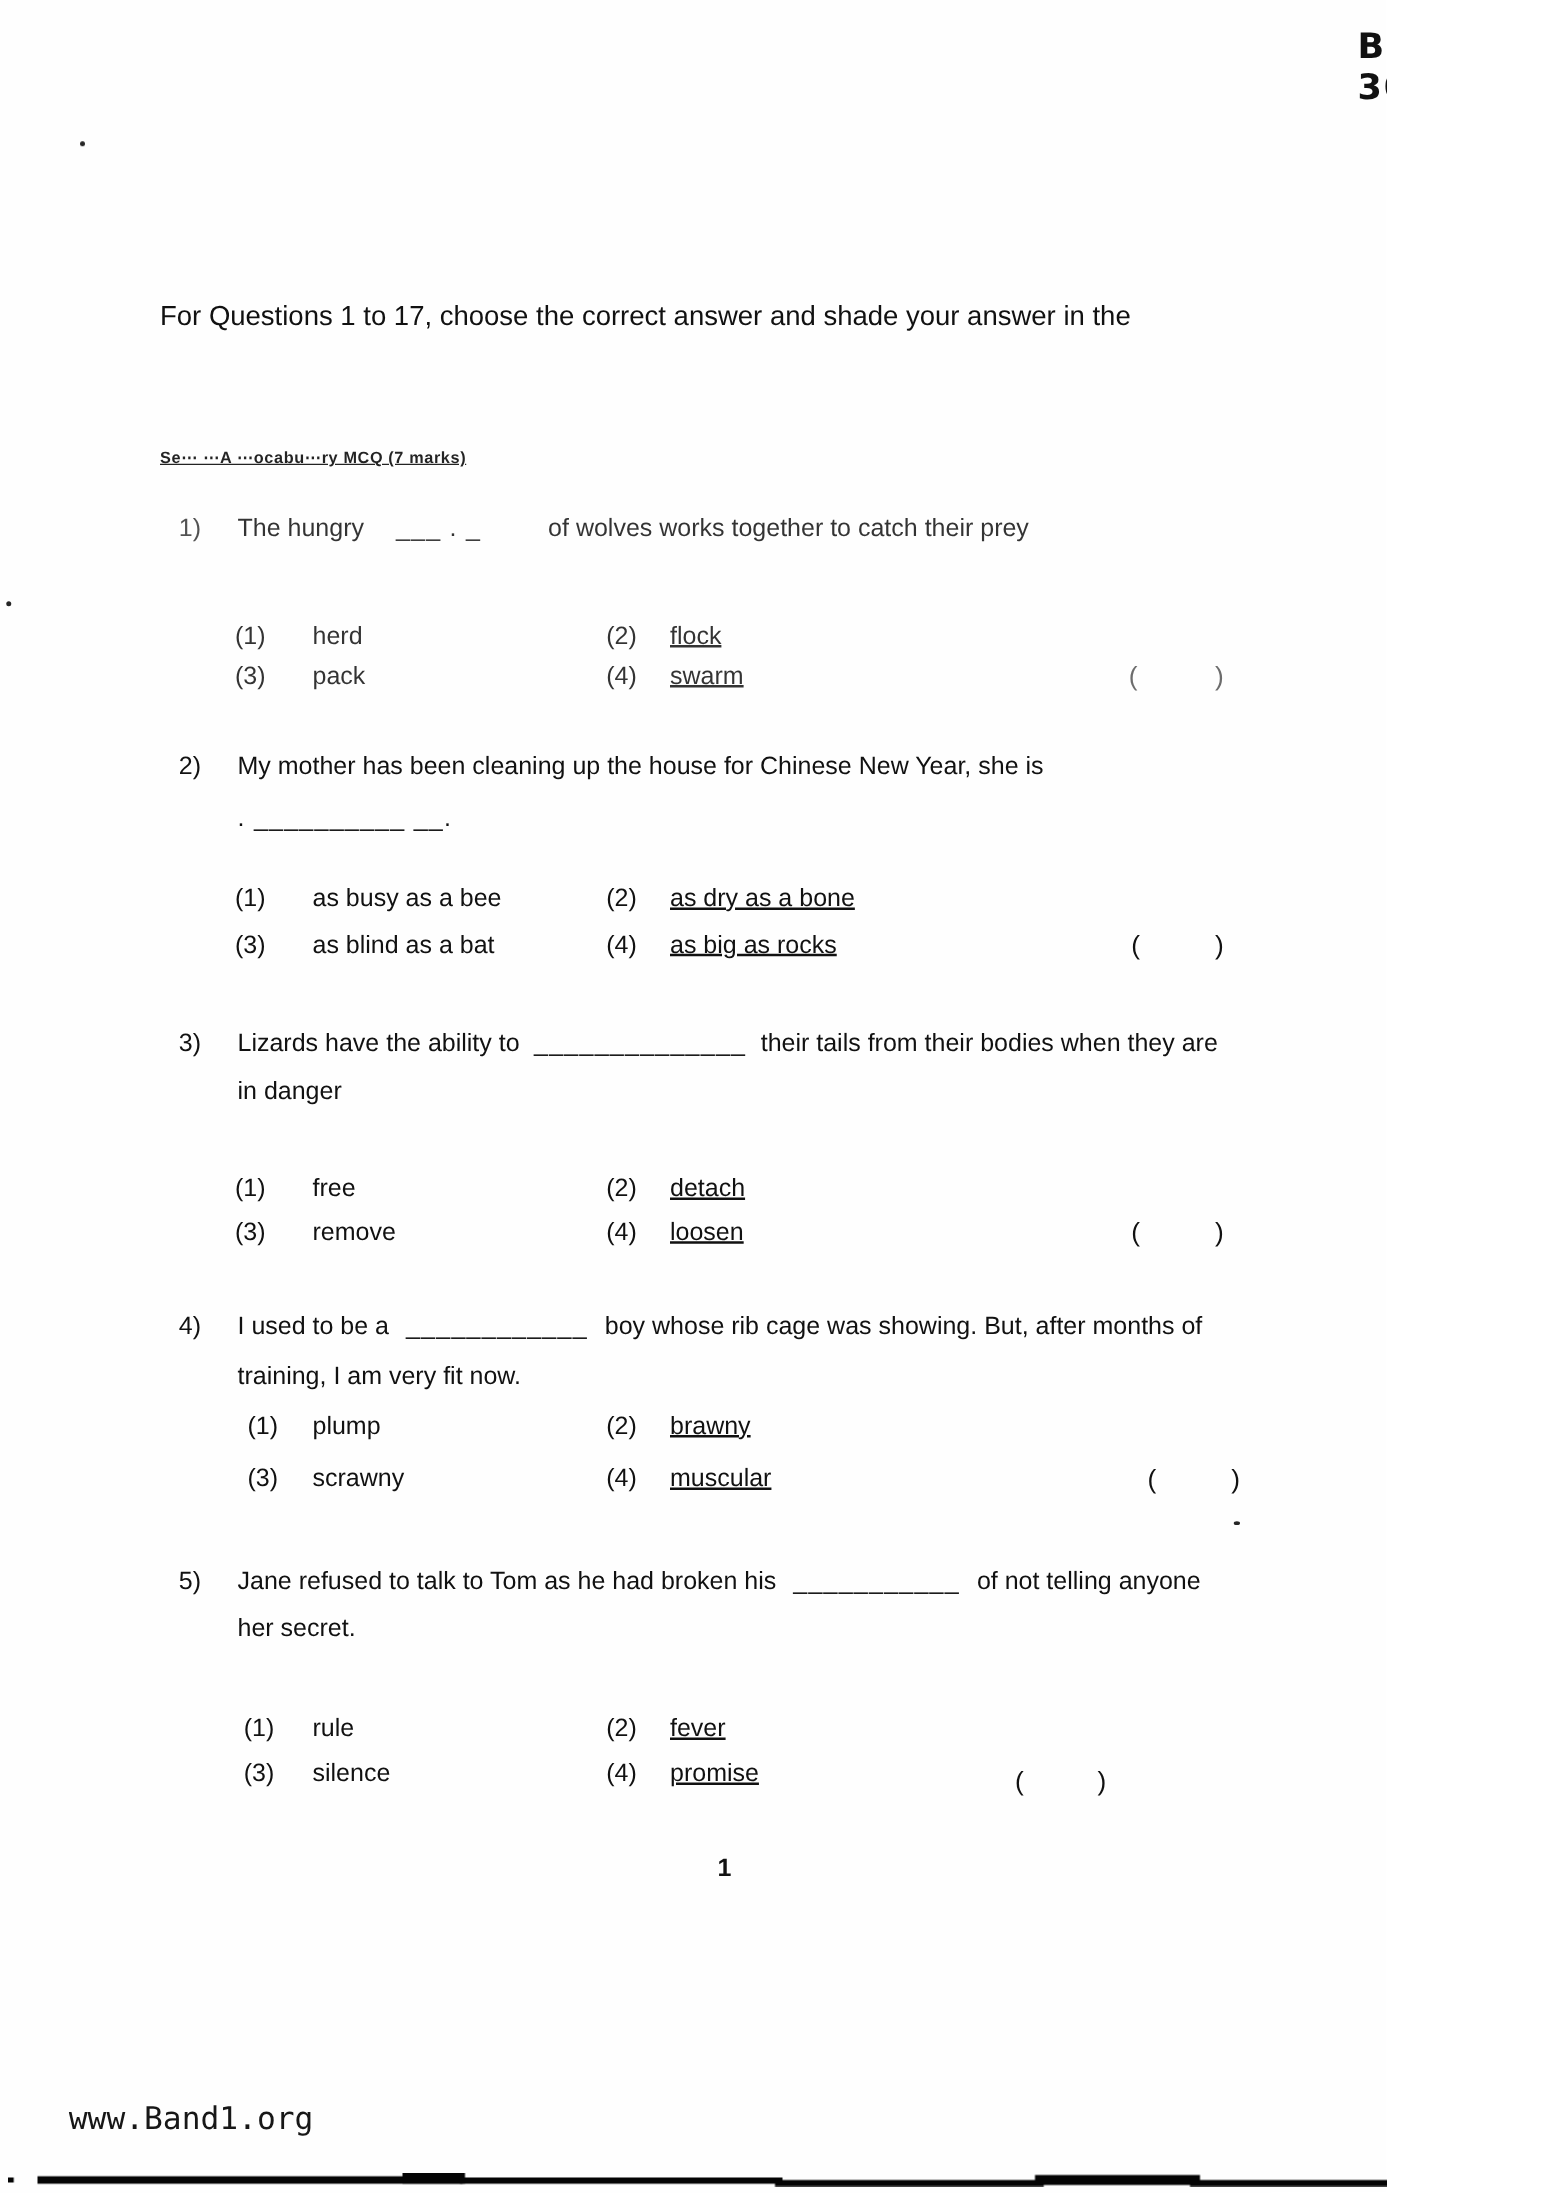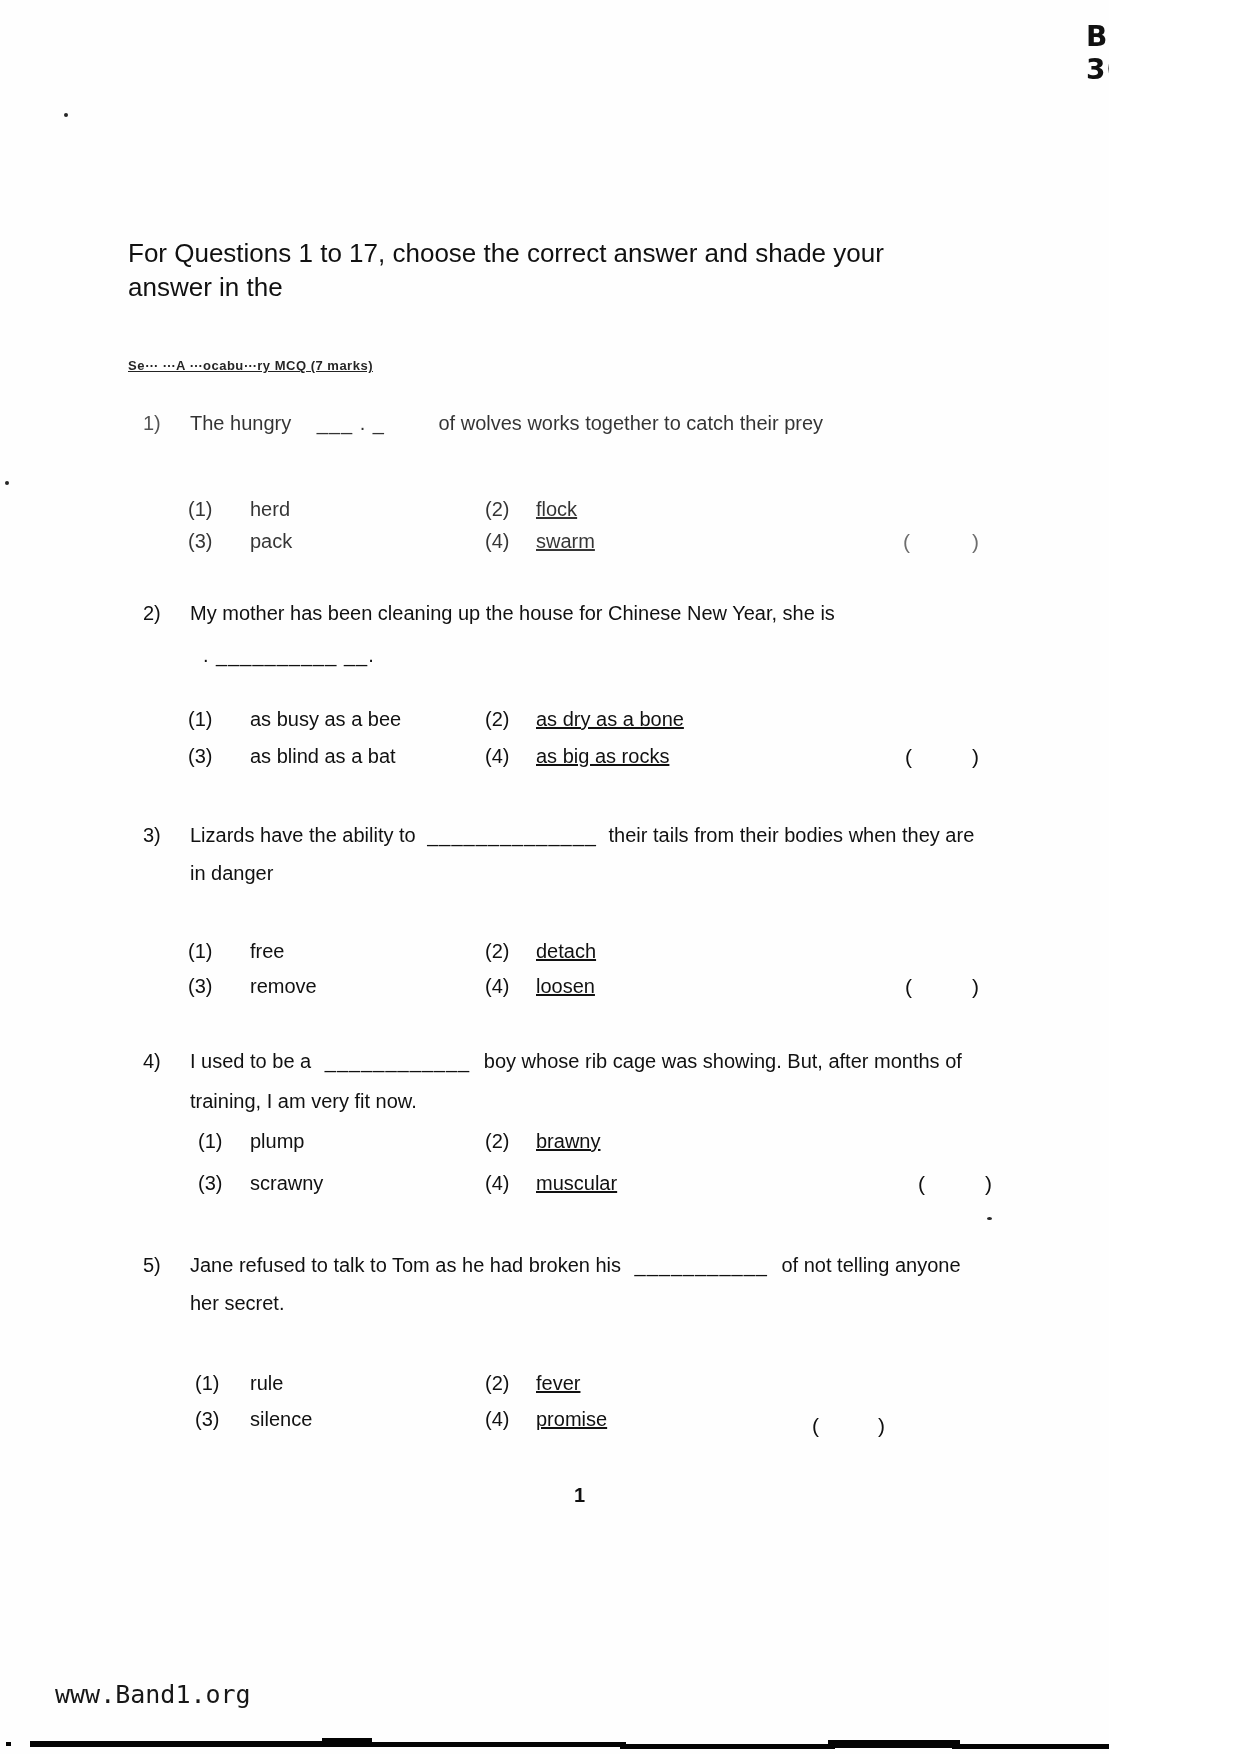--- a/index.html
+++ b/index.html
@@ -14,21 +14,21 @@
   .content{ filter: blur(0.35px) contrast(1.05); }
   .abs{position:absolute;}
 
   .doc-code{
     top:20px;left:1086px;
     font-size:28px;font-weight:bold;letter-spacing:1.5px;
     font-family:"DejaVu Sans",sans-serif;
   }
   .instructions{
     top:236px;left:128px;width:790px;
-    font-size:26px;line-height:34px;
+    font-size:22px;line-height:34px;
   }
   .section-heading{
     top:358px;left:128px;
     font-size:13px;font-weight:bold;
     text-decoration:underline;
     filter: blur(0.55px);
     opacity:.92;
     letter-spacing:.5px;
   }
 
@@ -96,21 +96,21 @@
         <span class="brk-o deg2" style="left:903px;top:0;">(</span>
         <span class="brk-c deg2" style="left:972px;top:0;">)</span>
       </div>
     </div>
 
     <div class="q" style="top:602px;height:190px;">
       <span class="qnum">2)</span>
       <div class="stem">
         <span>My mother has been cleaning up the house for Chinese New Year, she is</span>
       </div>
-      <div class="stem2 blank" style="top:42px;margin-left:13px;">. __________ __.</div>
+      <div class="stem2 blank" style="top:42px;">. __________ __.</div>
       <div class="opts-row" style="top:106px;">
         <span class="onum1">(1)</span>
         <span class="otxt1">as busy as a bee</span>
         <span class="onum2">(2)</span>
         <span class="otxt2">as dry as a bone</span>
       </div>
       <div class="opts-row" style="top:143px;">
         <span class="onum1">(3)</span>
         <span class="otxt1">as blind as a bat</span>
         <span class="onum2">(4)</span>

